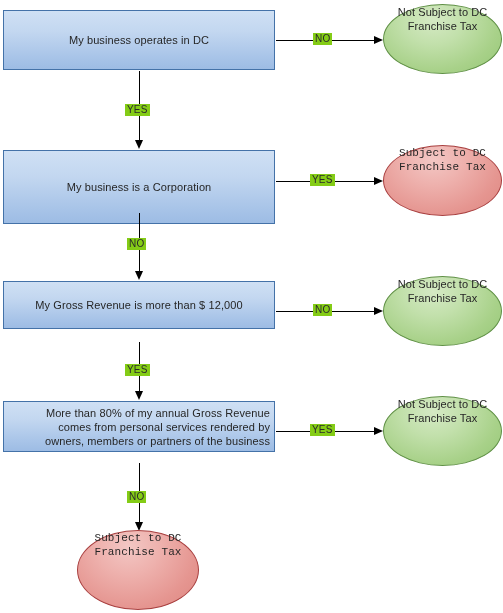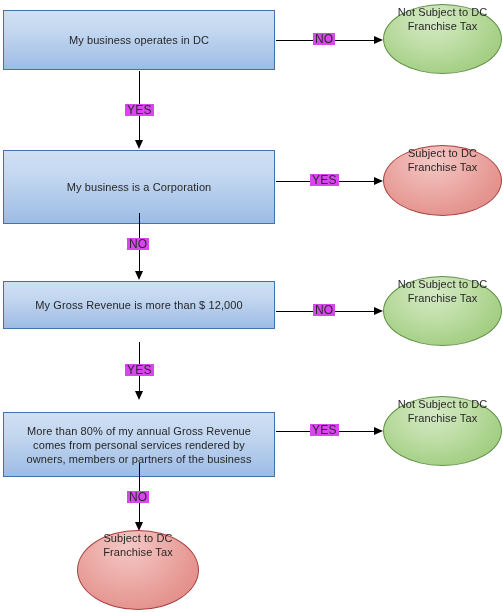--- a/index.html
+++ b/index.html
@@ -65,20 +65,21 @@
     box-sizing: border-box;
     white-space: pre-line;
   }
   .terminal.green {
     border: 1px solid #5f9045;
     background: radial-gradient(ellipse at 42% 22%, #d5e9c4 0%, #c2e0ab 32%, #a8d189 68%, #95c776 100%);
   }
   .terminal.red {
     border: 1px solid #a83f3f;
     background: radial-gradient(ellipse at 42% 20%, #f3c7c4 0%, #eeb1ad 32%, #e59590 70%, #dd8781 100%);
+    font-family: Liberation Mono, monospace;
   }
 
   
   .vline {
     position: absolute;
     width: 1px;
     background: #000000;
   }
   .hline {
     position: absolute;
@@ -96,24 +97,24 @@
   .arrow-right {
     position: absolute;
     width: 0;
     height: 0;
     border-top: 4px solid transparent;
     border-bottom: 4px solid transparent;
     border-left: 9px solid #000000;
   }
   .edge-label {
     position: absolute;
-    font-size: 12px;
+    font-size: 10px;
     line-height: 12px;
     color: #2b2b2b;
-    background: #d946ef;
+    background: #84cc16;
     padding: 0 2px;
     letter-spacing: 0.2px;
     white-space: nowrap;
   }
 </style>
 </head>
 <body>
 
 <div id="flowchart">
 
@@ -161,21 +162,21 @@
 
   <div class="terminal green" style="left:383px; top:276px; width:119px; height:70px;">
     <span class="term-label">Not Subject to DC
 Franchise Tax</span>
   </div>
 
   <div class="vline" style="left:139px; top:342px; height:50px;"></div>
   <div class="arrow-down" style="left:135px; top:391px;"></div>
   <div class="edge-label" style="left:125px; top:364px;">YES</div>
 
-  <div class="decision-box" style="left:3px; top:412px; width:272px; height:65px;">
+  <div class="decision-box" style="left:3px; top:401px; width:272px; height:51px;text-align:right;">
     <span class="box-label">More than 80% of my annual Gross Revenue
 comes from personal services rendered by
 owners, members or partners of the business</span>
   </div>
 
   <div class="hline" style="left:276px; top:431px; width:100px;"></div>
   <div class="arrow-right" style="left:374px; top:427px;"></div>
   <div class="edge-label" style="left:310px; top:424px;">YES</div>
 
   <div class="terminal green" style="left:383px; top:396px; width:119px; height:70px;">

